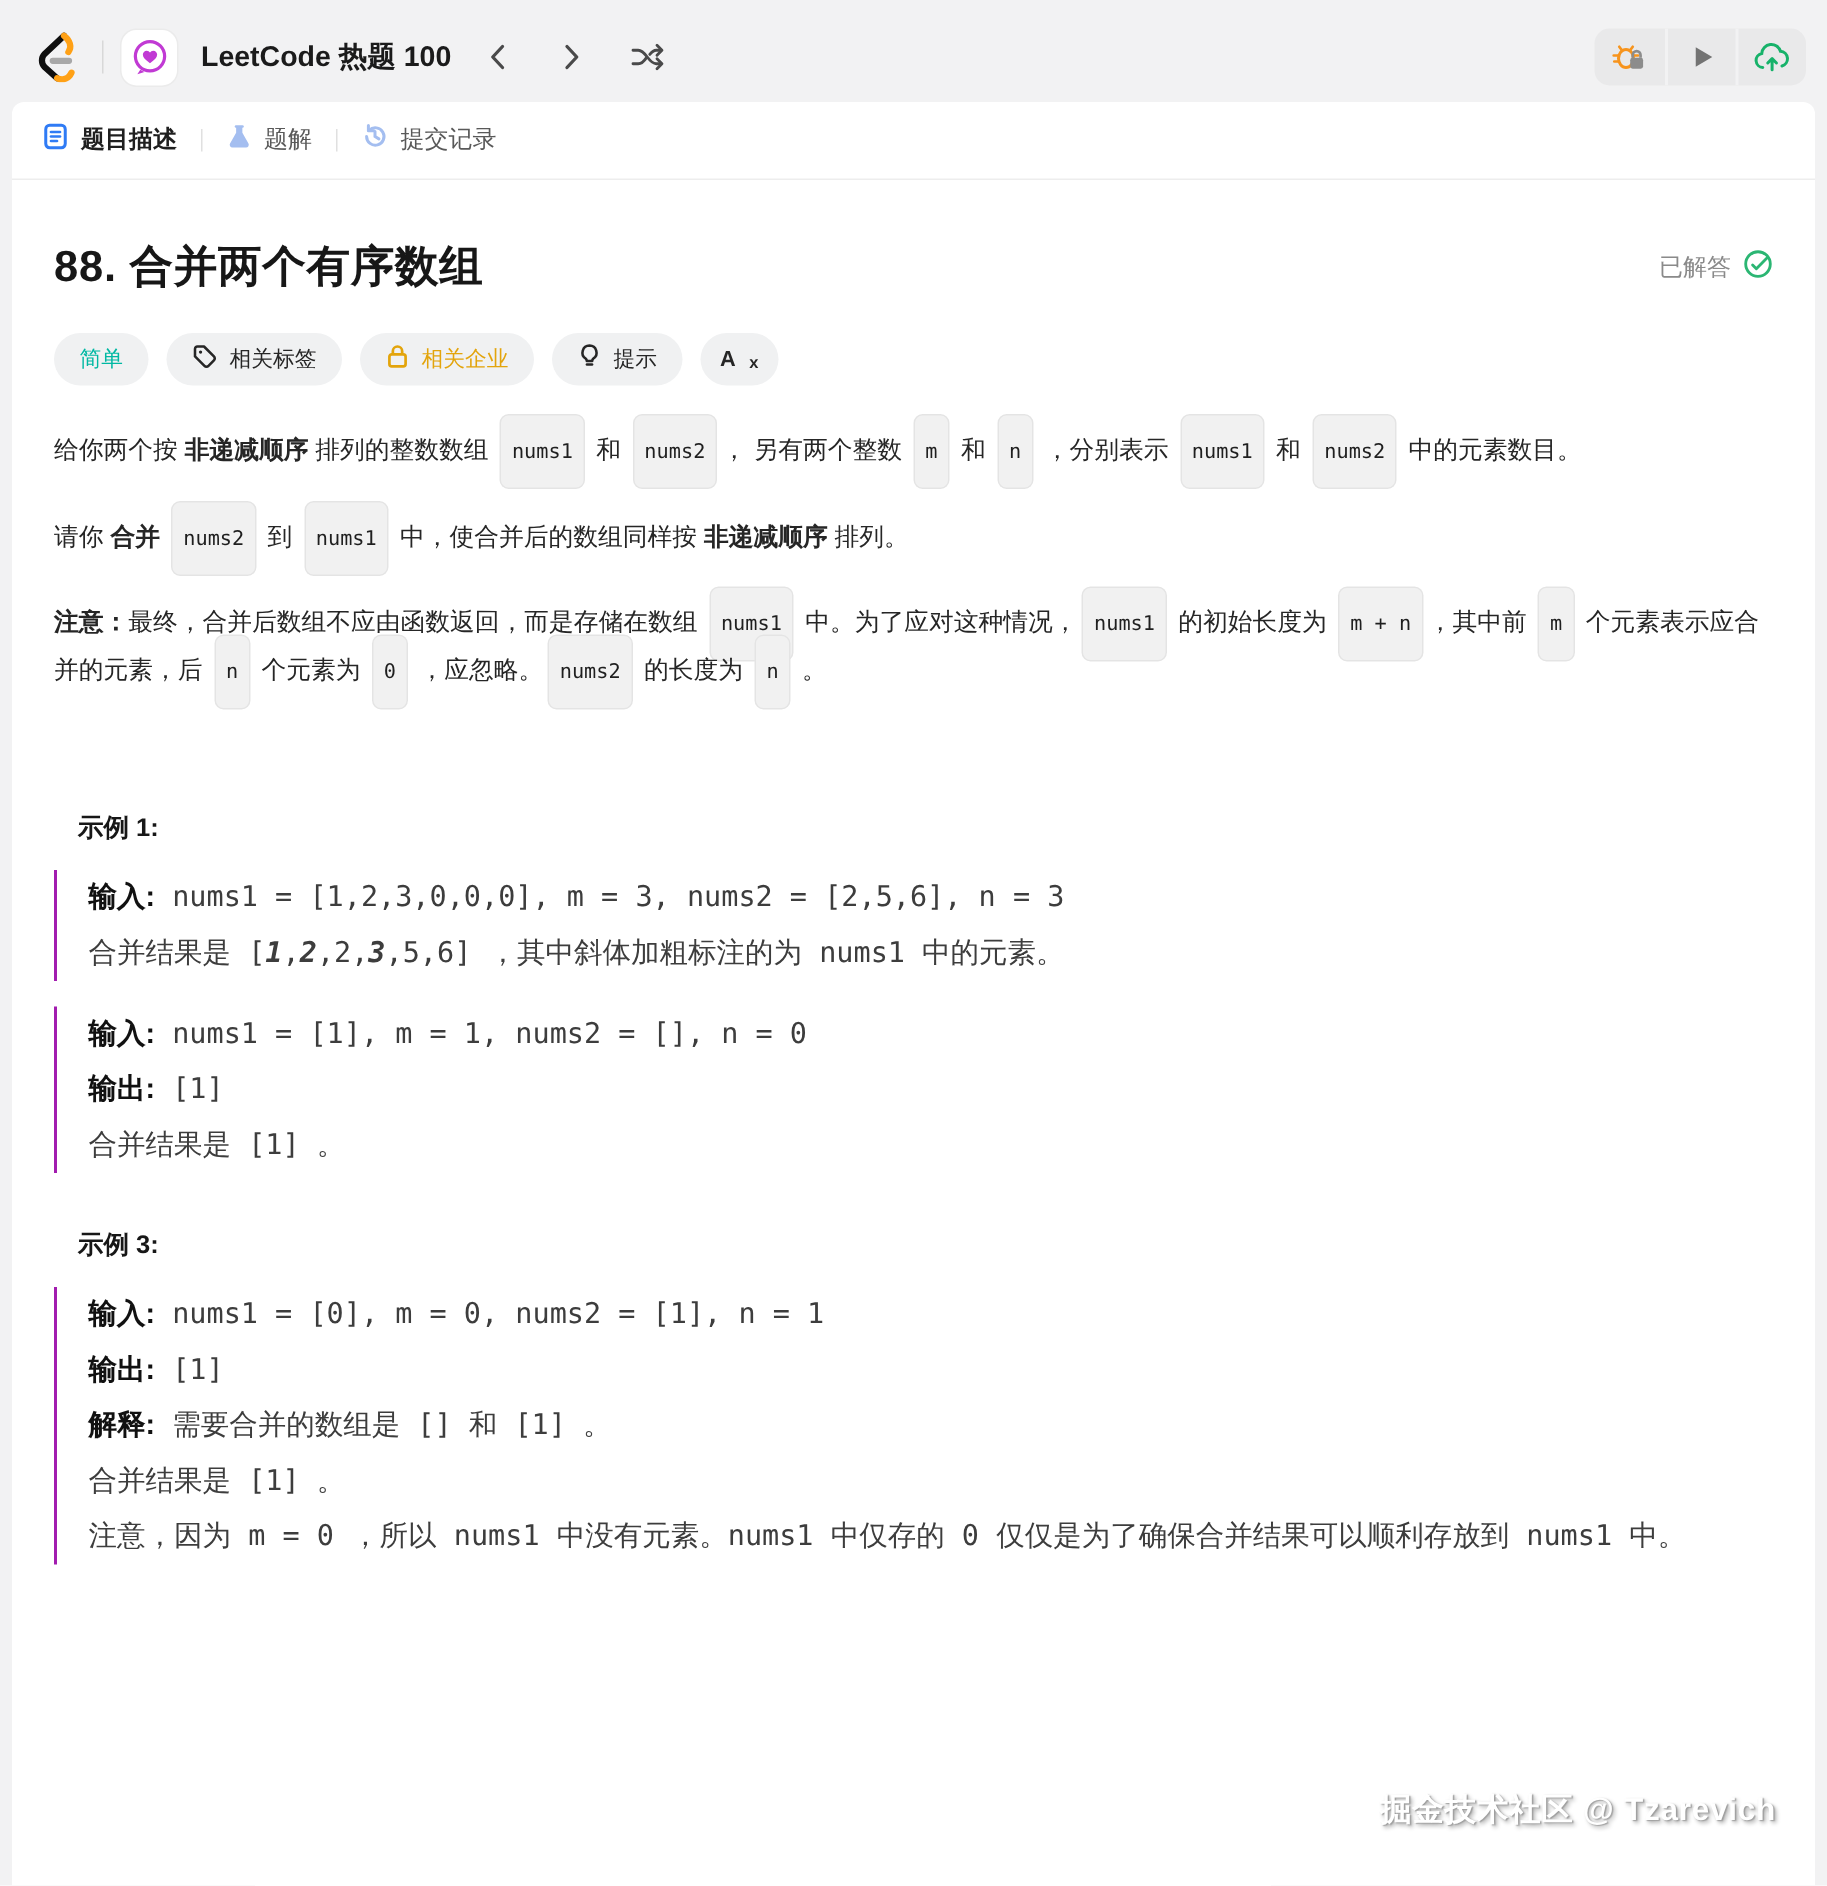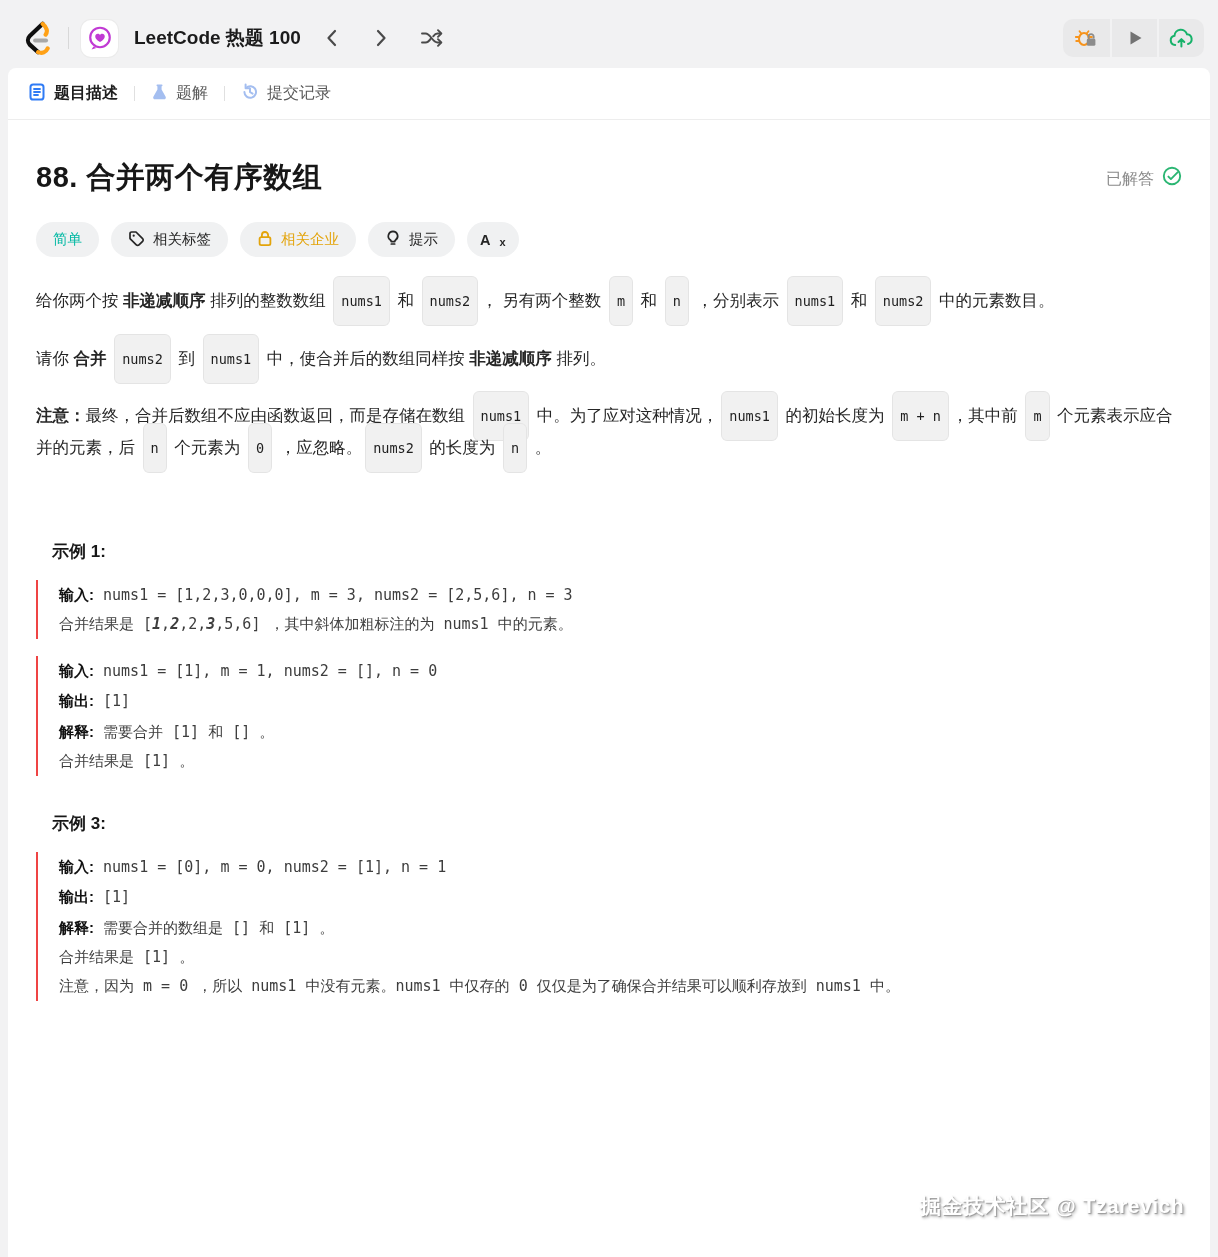--- a/index.html
+++ b/index.html
@@ -27,21 +27,21 @@
   .card { position:absolute; left:8px; right:8px; top:68px; height:1189px; background:#fff; border-radius:8px 8px 0 0; }
   .tabbar { height:52px; display:flex; align-items:center; padding:0 20px; border-bottom:1px solid #ededed; }
   .tab { display:flex; align-items:center; gap:8px; font-size:16px;text-align:right; }
   .tab .tab-label { color:#595959; }
   .tab.active .tab-label { color:#1f1f1f; font-weight:700; }
   .tab-sep { width:1px; height:15px; background:#e0e0e0; margin:0 16px; }
 
   .content { padding:24px 28px 0; position:relative; }
   .title-row { display:flex; justify-content:space-between; align-items:center; margin-top:14px; }
   .page-title { font-size:29px; font-weight:700; color:#171717; margin:0; letter-spacing:0.5px; }
-  .solved { display:flex; align-items:flex-end; gap:8px; font-size:16px; color:#8a8a8a; }
+  .solved { display:flex; align-items:center; gap:8px; font-size:16px; color:#8a8a8a; }
 
   .pills { display:flex; align-items:center; gap:12px; margin-top:24px; }
   .pill { height:35px; padding:0 17px; background:#f0f1f2; border-radius:18px; display:flex; align-items:center; gap:8px; font-size:14.5px; color:#262626; white-space:nowrap; }
   .pill-easy { color:#00b8a3; }
   .pill-company { color:#e3a40b; }
   .pill-font { padding:0 13px; font-weight:600; }
   .pill-font .fx { font-size:11px; margin-left:1px; transform:translateY(2px); display:inline-block; }
 
   .desc p { font-size:16.5px; line-height:1.92; color:#262626; margin:26px 0; }
   .desc p:first-child { margin-top:28px; }
@@ -49,23 +49,23 @@
   .seg-bi { font-weight:700; font-style:italic; }
   .seg-code {
     font-family:"DejaVu Sans Mono","Liberation Mono",monospace;
     font-size:13.5px; background:#f1f1f1; border:1px solid rgba(0,0,0,0.05);
     border-radius:6px; padding:16px 7px; margin:0 3px; color:#1f1f1f; white-space:nowrap;
   }
 
   .example-heading { font-size:17px; font-weight:700; color:#171717; margin:36px 16px 0; }
   .example-heading.first { margin-top:76px; }
   .example-block {
-    margin-top:17px; border-left:2px solid #ef4444; padding-left:21px;
+    margin-top:17px; border-left:2px solid #a21caf; padding-left:21px;
     font-family:"DejaVu Sans Mono","DejaVu Sans",monospace;
-    font-size:15px; color:#3d3d3d; line-height:1.95;
+    font-size:19px; color:#3d3d3d; line-height:1.95;
   }
   .seg-lb { font-family:"Liberation Sans","DejaVu Sans",sans-serif; font-weight:700; color:#111; }
 
   .watermark {
     position:absolute; right:34px; top:1192px;
     font-size:21px; font-weight:600; color:#ffffff; letter-spacing:0.5px;
     text-shadow:1px 1px 1px #9b9b9b, 2px 2px 3px #b5b5b5;
     white-space:nowrap;
   }
 </style>
@@ -233,21 +233,20 @@
 
     <div class="example-heading first">示例 1:</div>
     <div class="example-block">
       <div class="ex-line"><span class="seg-lb">输入:</span><span> nums1 = [1,2,3,0,0,0], m = 3, nums2 = [2,5,6], n = 3</span></div>
       <div class="ex-line"><span>合并结果是 [</span><span class="seg-bi">1</span><span>,</span><span class="seg-bi">2</span><span>,2,</span><span class="seg-bi">3</span><span>,5,6] ，其中斜体加粗标注的为 nums1 中的元素。</span></div>
     </div>
 
     <div class="example-block">
       <div class="ex-line"><span class="seg-lb">输入:</span><span> nums1 = [1], m = 1, nums2 = [], n = 0</span></div>
       <div class="ex-line"><span class="seg-lb">输出:</span><span> [1]</span></div>
-      <div class="ex-line"><span class="seg-lb">解释:</span><span> 需要合并 [1] 和 [] 。</span></div>
       <div class="ex-line"><span>合并结果是 [1] 。</span></div>
     </div>
 
     <div class="example-heading">示例 3:</div>
     <div class="example-block">
       <div class="ex-line"><span class="seg-lb">输入:</span><span> nums1 = [0], m = 0, nums2 = [1], n = 1</span></div>
       <div class="ex-line"><span class="seg-lb">输出:</span><span> [1]</span></div>
       <div class="ex-line"><span class="seg-lb">解释:</span><span> 需要合并的数组是 [] 和 [1] 。</span></div>
       <div class="ex-line"><span>合并结果是 [1] 。</span></div>
       <div class="ex-line"><span>注意，因为 m = 0 ，所以 nums1 中没有元素。nums1 中仅存的 0 仅仅是为了确保合并结果可以顺利存放到 nums1 中。</span></div>

